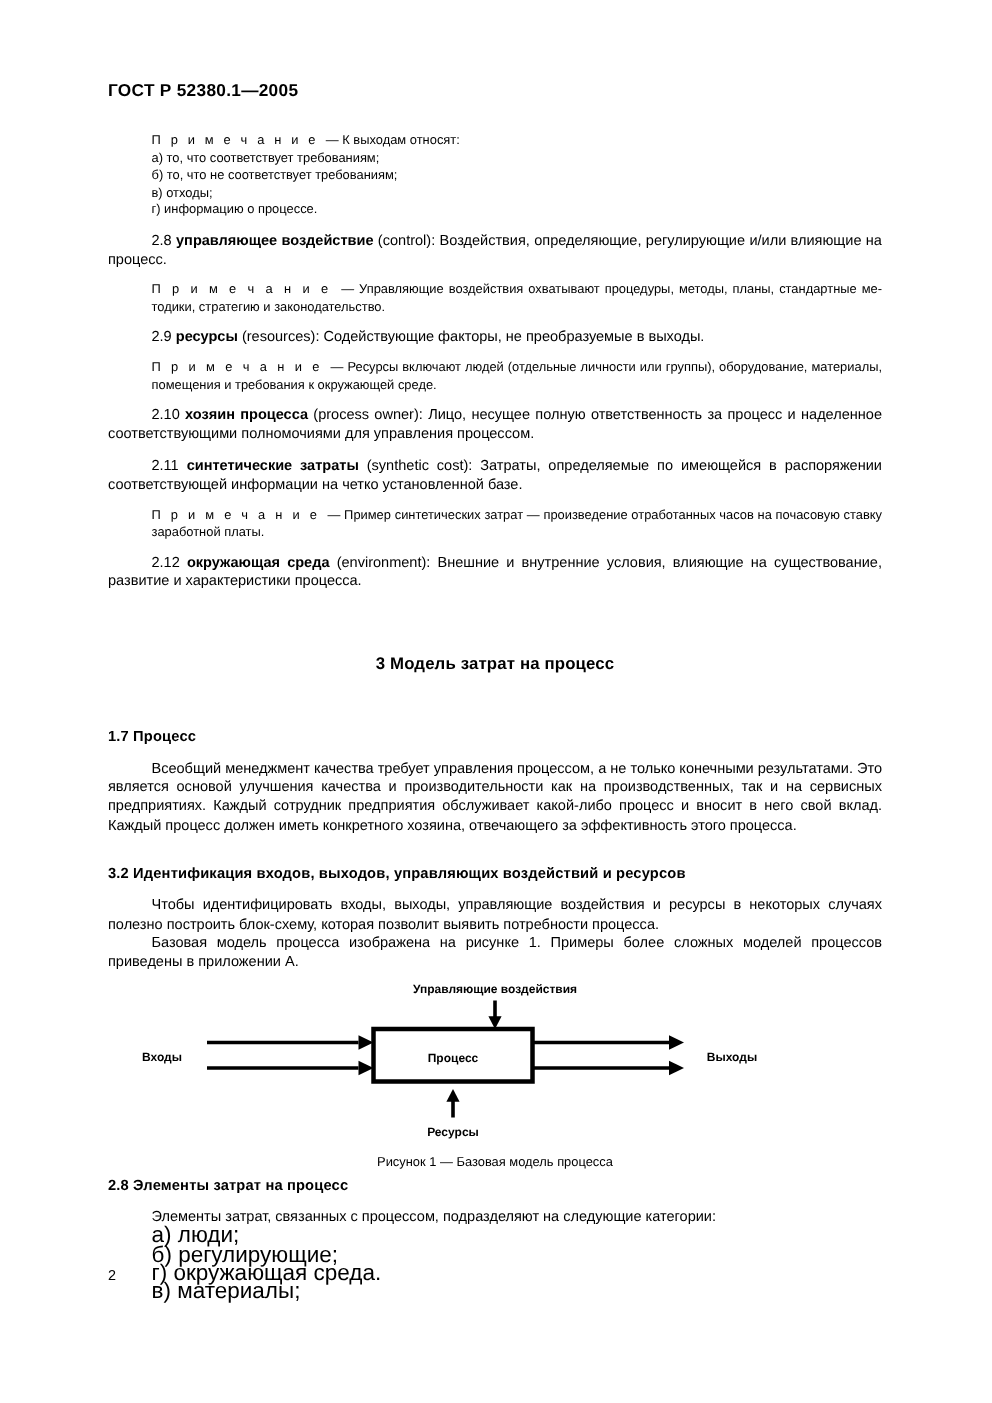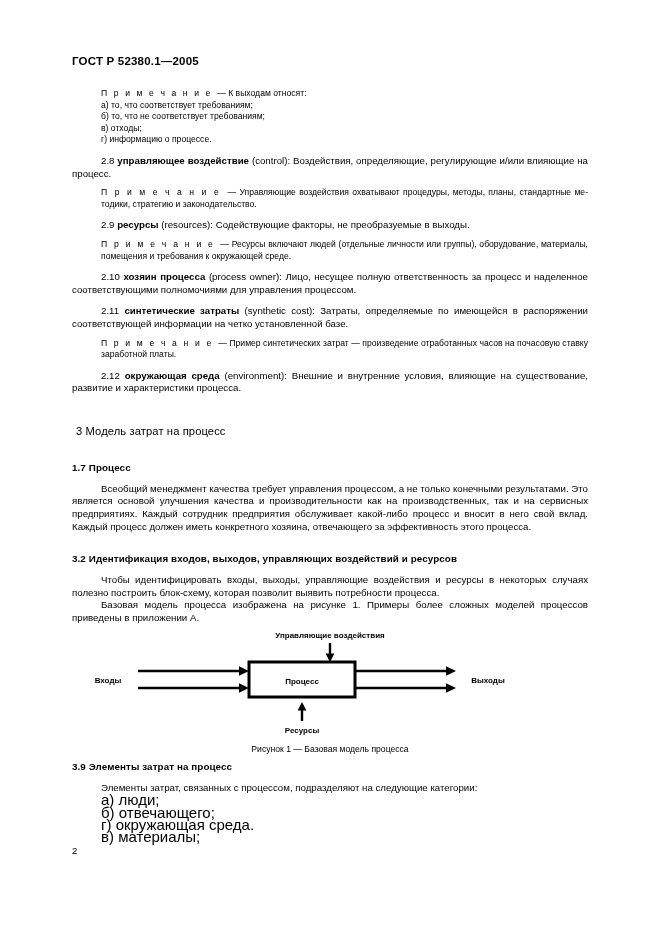--- a/index.html
+++ b/index.html
@@ -73,23 +73,24 @@
   }
   .term b {
     font-weight: bold;
   }
   .para {
     text-indent: 29px;
   }
   .gap-sm { height: 7px; }
   h2.sec {
     font-size: 11.2px;
-    font-weight: normal;
-    margin: 4px;
+    font-weight: bold;
+    margin: 16px;
     letter-spacing: 0.1px;
+    text-align: center;
   }
   h3.subsec {
     font-size: 9.8px;
     font-weight: bold;
     margin: 0;
     letter-spacing: 0.1px;
   }
   .figure {
     margin: 0;
     position: relative;
@@ -182,25 +183,25 @@
         <text x="416" y="58" font-size="8" font-weight="bold" text-anchor="middle">Выходы</text>
 
         <line x1="230" y1="96" x2="230" y2="83" stroke="#000" stroke-width="2.4"></line>
         <polygon points="230,77 225.6,85.5 234.4,85.5" fill="#000"></polygon>
         <text x="230" y="108" font-size="8" font-weight="bold" text-anchor="middle">Ресурсы</text>
       </svg>
       <p class="figcaption">Рисунок 1 — Базовая модель процесса</p>
     </div>
 
     <div style="height:16px"></div>
-    <h3 class="subsec">3.9  Элементы затрат на процесс</h3>
+    <h3 class="subsec">2.8  Элементы затрат на процесс</h3>
     <div style="height:10px"></div>
     <p class="para">Элементы затрат, связанных с процессом, подразделяют на следующие категории:</p>
     <p class="listline">а)  люди;</p>
-    <p class="listline">б)  отвечающего;</p>
+    <p class="listline">б)  регулирующие;</p>
     <p class="listline">г)  окружающая среда.</p>
     <p class="listline">в)  материалы;</p>
 
   </div>
 
   <div class="pageno">2</div>
 
 </div>
 
 </body></html>

